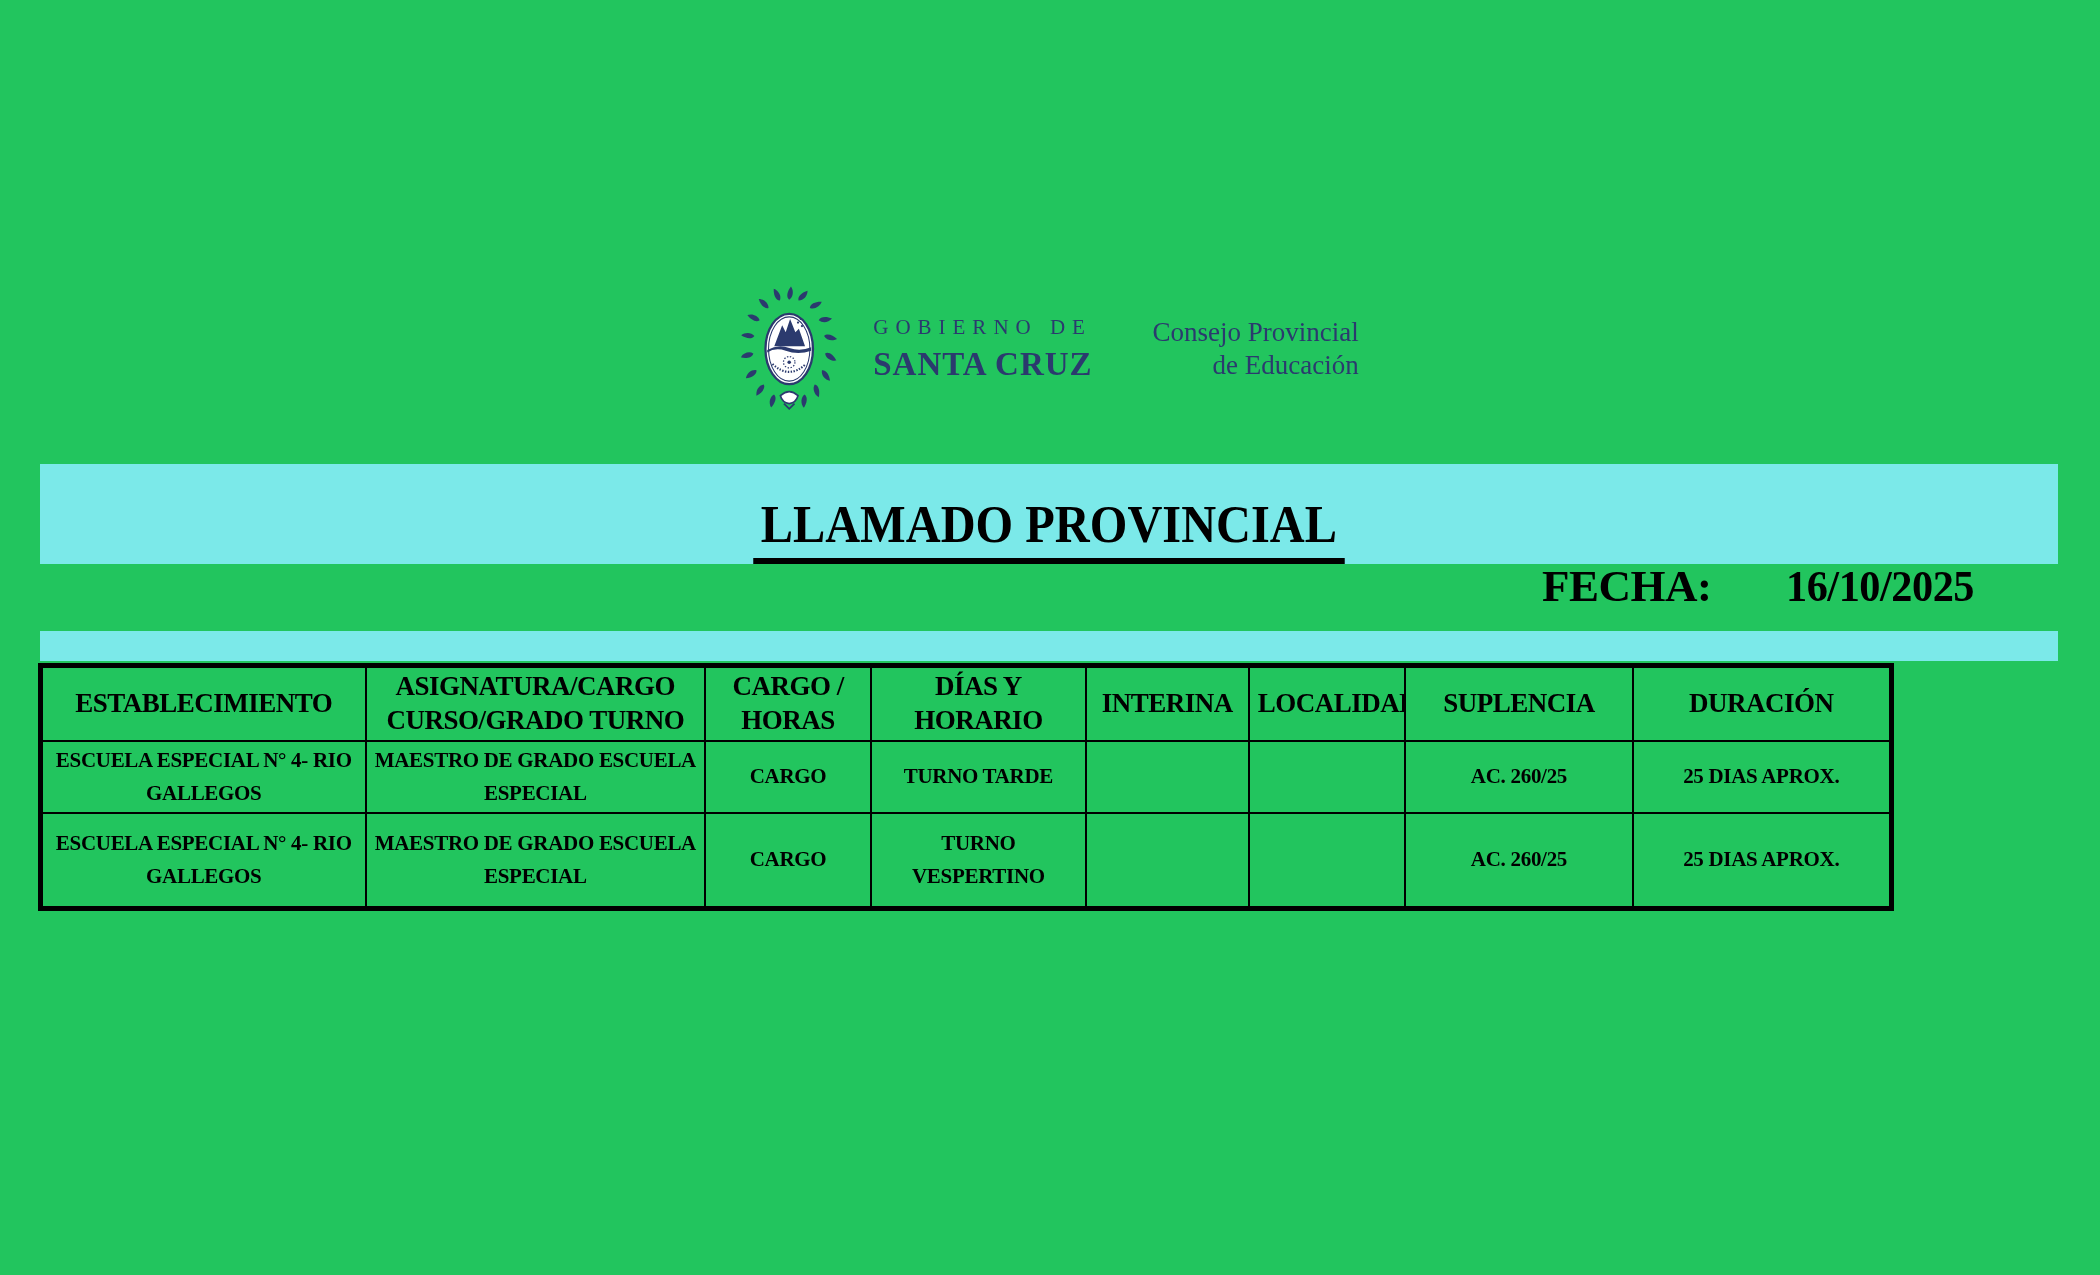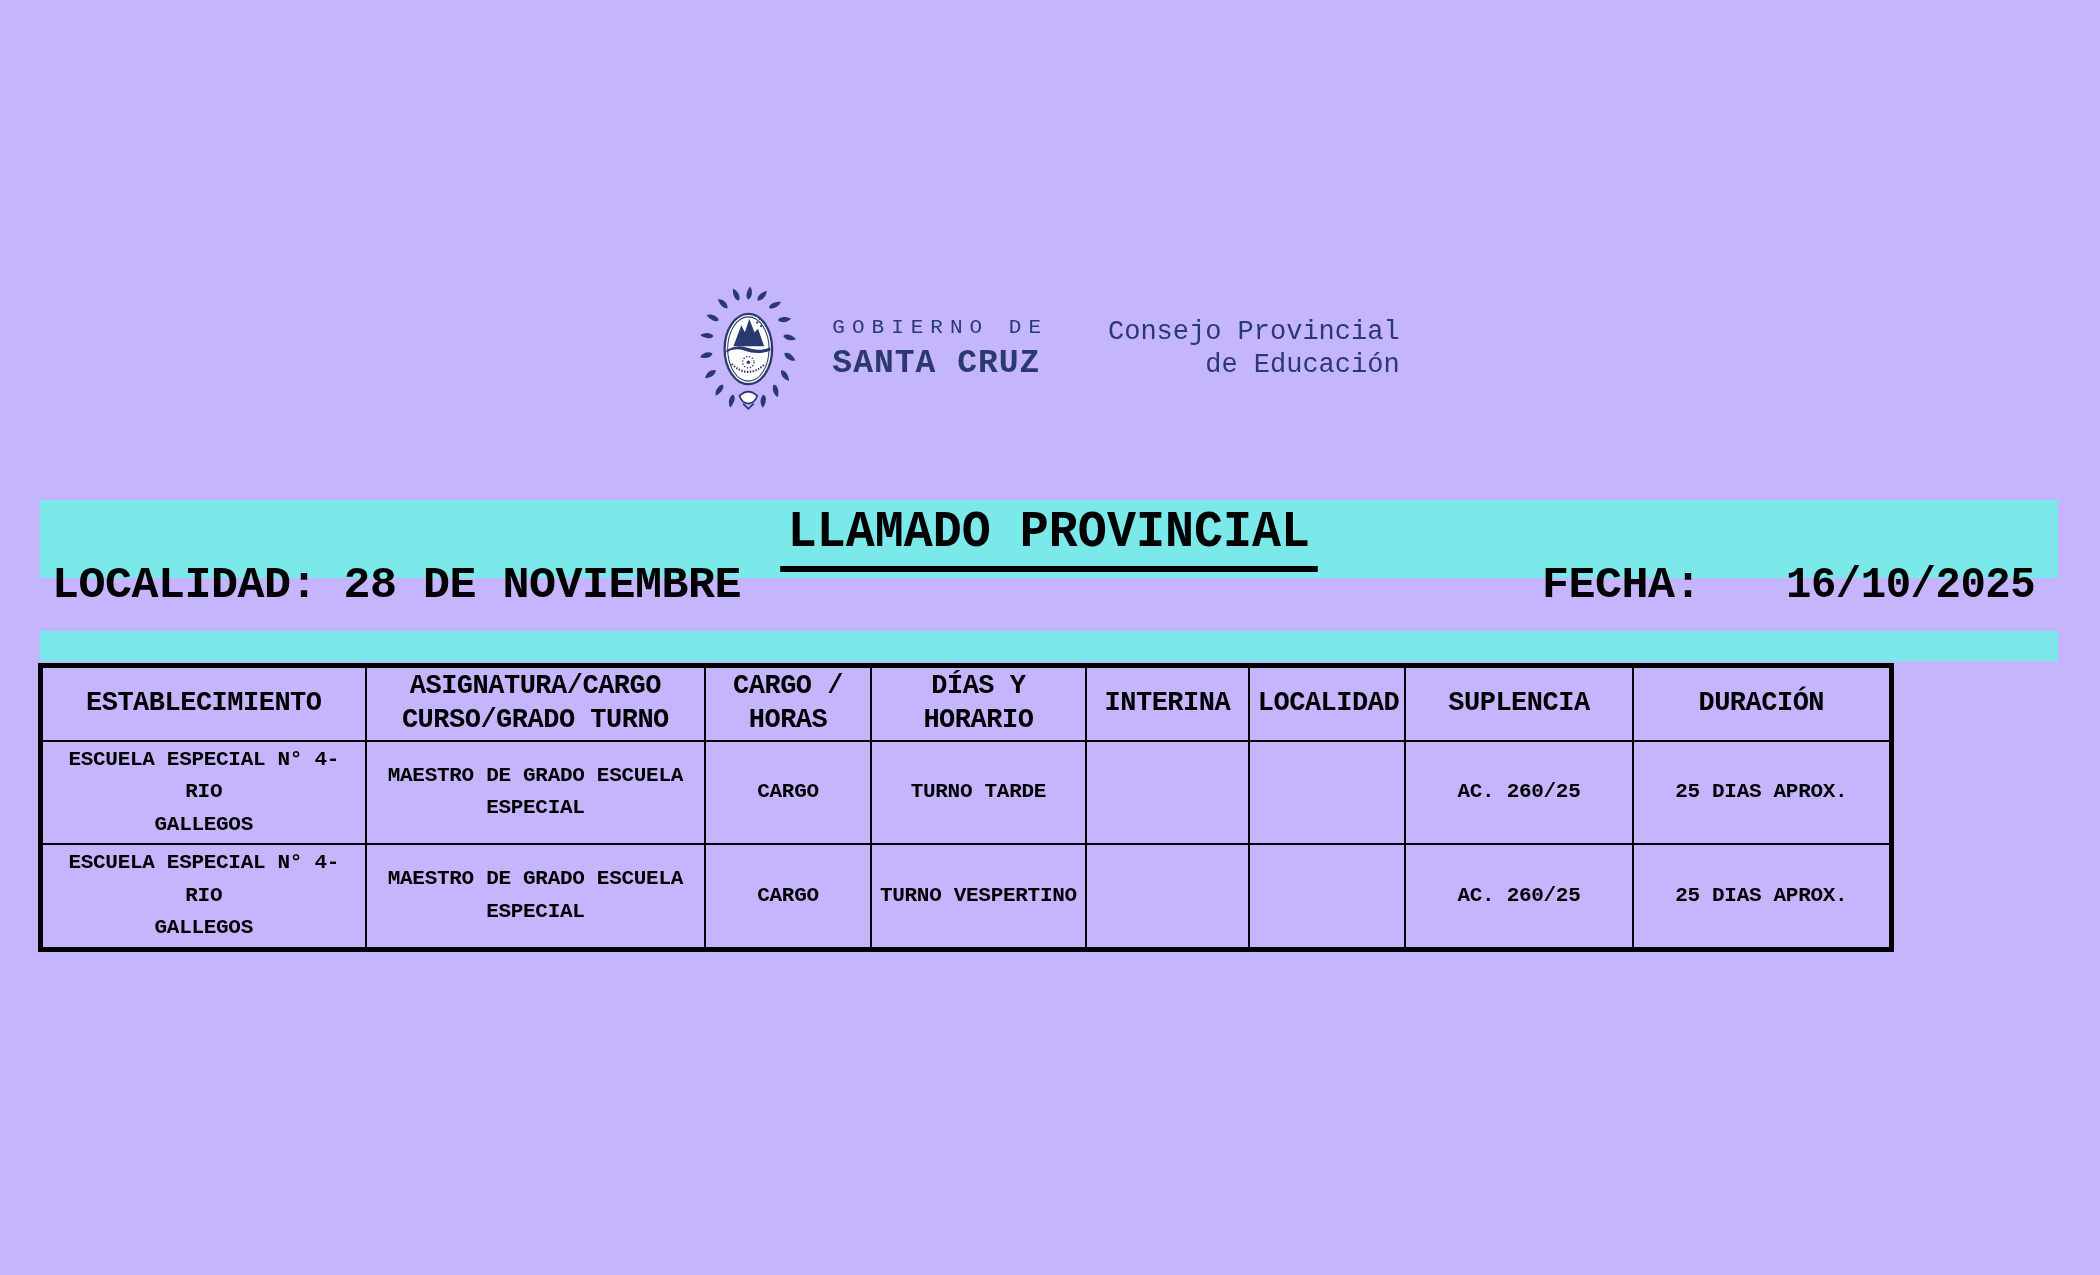--- a/index.html
+++ b/index.html
@@ -4,43 +4,43 @@
 <style>
   :root{
     --cyan:#7BE9E9;
     --navy:#2B3A6E;
     --ink:#000000;
   }
   html,body{margin:0;padding:0;background:#ffffff;}
   .page{
     position:relative;
     width:2100px;height:1275px;
-    background:#c4b5fd;
+    background:#22c55e;
     overflow:hidden;
-    font-family:Liberation Mono, monospace;
+    font-family:Liberation Serif, serif;
     color:#000;
   }
 
   
   .brand{
     position:absolute;top:283px;left:50%;
     transform:translateX(-50%);
     display:flex;align-items:center;
   }
   .crest{width:96px;height:132px;display:block;}
   .gob{margin-left:36px;color:var(--navy);white-space:nowrap;}
   .gob-top{font-size:21px;font-weight:400;letter-spacing:7px;}
   .gob-bottom{font-size:33px;font-weight:bold;letter-spacing:1px;margin-top:6px;}
   .consejo{margin-left:60px;color:var(--navy);font-size:27px;line-height:1.22;font-weight:500;white-space:nowrap;text-align:right;}
 
   
   .banner{
-    position:absolute;left:40px;top:464px;width:2018px;height:78px;
+    position:absolute;left:40px;top:464px;width:2018px;height:100px;
     background:var(--cyan);
-    display:flex;align-items:center;justify-content:center;margin-top:36px;
+    display:flex;align-items:flex-end;justify-content:center;
   }
   .banner-title{
     font-weight:bold;font-size:52px;line-height:1;
     transform:scaleX(0.93);transform-origin:center;
     border-bottom:6px solid #000;
     padding:0 8px 7px 8px;
     white-space:nowrap;
   }
 
   
@@ -125,24 +125,20 @@
     <div class="consejo">
       <div>Consejo Provincial</div>
       <div>de Educación</div>
     </div>
   </header>
 
   <div class="banner">
     <span class="banner-title">LLAMADO PROVINCIAL</span>
   </div>
 
-  <div class="info info-localidad">
-    <span>LOCALIDAD:</span>
-    <span>28 DE NOVIEMBRE</span>
-  </div>
   <div class="info info-fecha-label">FECHA:</div>
   <div class="info info-fecha-value">16/10/2025</div>
 
   <div class="thinbar"></div>
 
   <table class="jobs-table">
     <colgroup>
       <col class="c0">
         <col class="c1">
         <col class="c2">

